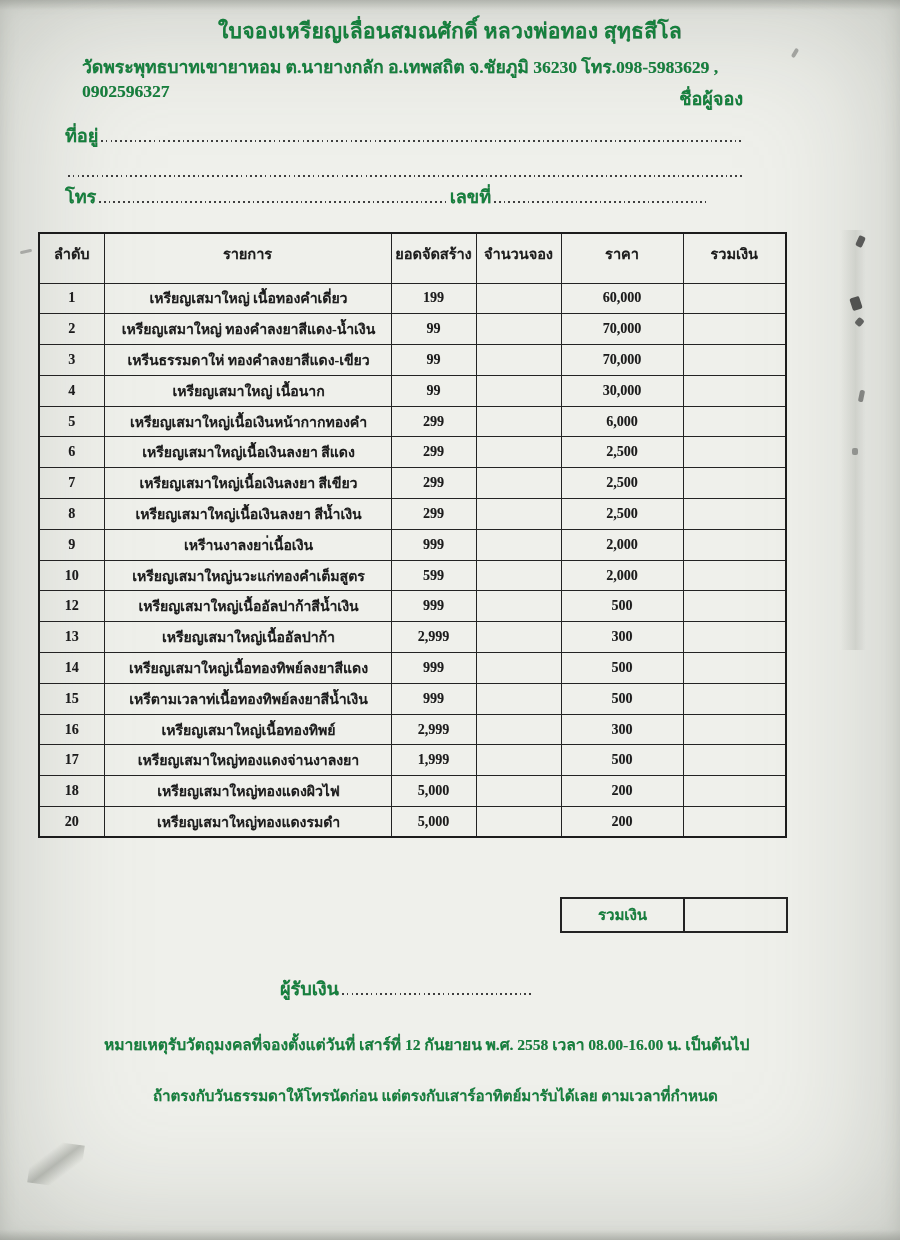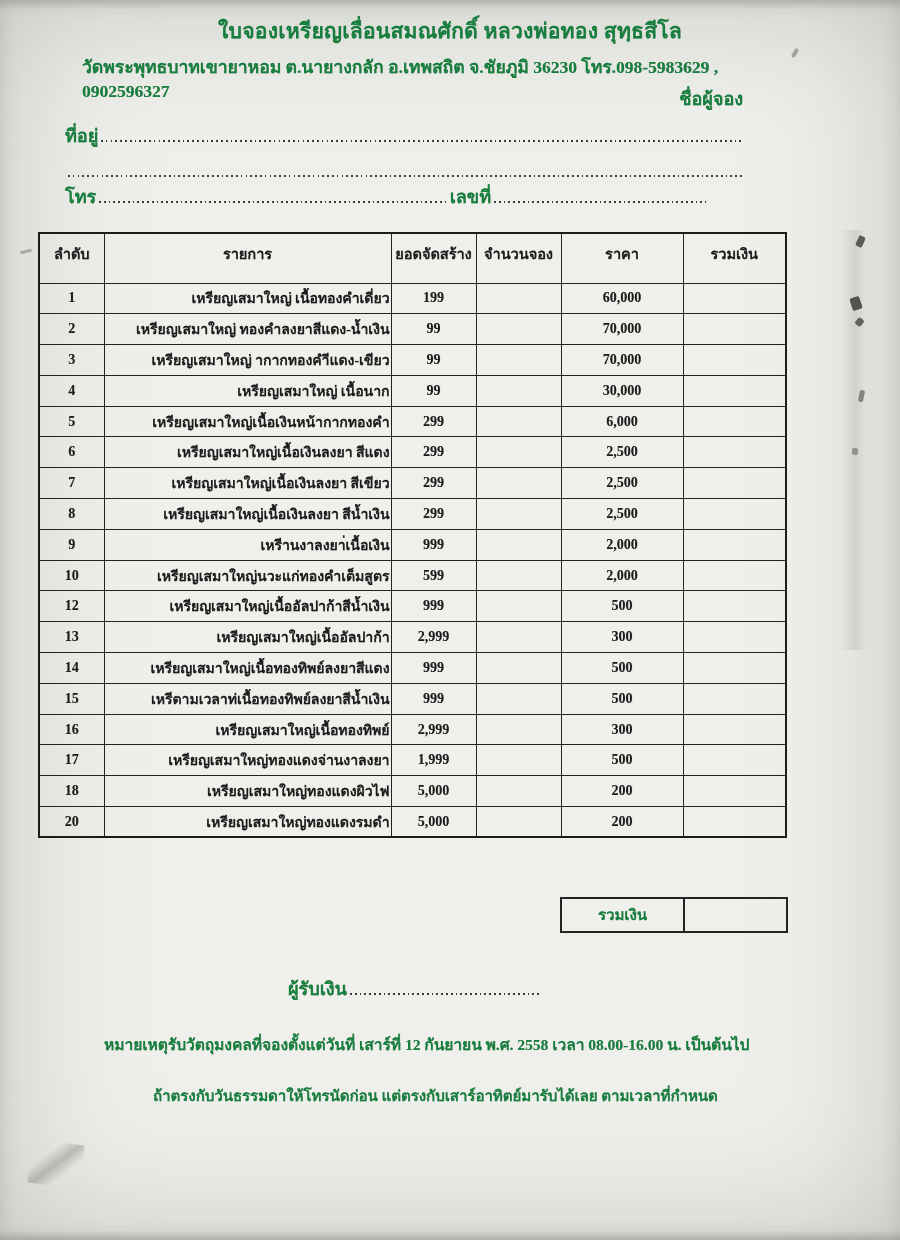--- a/index.html
+++ b/index.html
@@ -55,33 +55,33 @@
     font-weight:700;color:#1c1c1c;
     text-shadow:.3px .3px .6px rgba(45,45,45,.35);
     overflow:hidden;white-space:nowrap;
   }
   table.order{border:2.4px solid #1c1c1c;}
   table.order thead tr{height:50px;}
   table.order th{font-size:14.5px;text-align:center;vertical-align:middle;padding-bottom:10px;font-family:Liberation Serif, serif;}
   table.order tbody tr{height:30.8px;}
   table.order td{font-size:14px;vertical-align:middle;}
   td.c-no,td.c-made,td.c-price{text-align:center;font-size:13.5px;}
-  td.c-item{text-align:right;padding-left:3px;font-size:14.5px;}
+  td.c-item{text-align:center;padding-left:3px;font-size:14.5px;}
 
   .sumrow{
     position:absolute;top:896.5px;left:560px;display:flex;
   }
   .sumrow .cell{
     border:2px solid #232323;height:32px;display:flex;align-items:center;justify-content:center;
     font-size:15px;
   }
   .sumrow .cell.sum-label{width:121px;border-right:none;}
   .sumrow .cell.sum-empty{width:101px;}
 
-  #line-receiver{top:980px;left:288px;width:255px;}
+  #line-receiver{top:980px;left:280px;width:255px;}
   #line-receiver .lbl{font-size:18px;}
 
   .note{position:absolute;font-size:15.5px;white-space:nowrap;}
   #note-1{top:1032px;left:104px;}
   #note-2{top:1084px;left:153px;font-size:15px;}
 
   
   .speck{position:absolute;background:#2c2c2c;border-radius:2px;}
   #sp1{left:857px;top:236px;width:7px;height:11px;transform:rotate(24deg);opacity:.75;}
   #sp2{left:851px;top:297px;width:10px;height:13px;transform:rotate(-18deg);opacity:.8;}
@@ -159,21 +159,21 @@
         <tr>
           <td class="c-no">2</td>
           <td class="c-item">เหรียญเสมาใหญ่ ทองคำลงยาสีแดง-น้ำเงิน</td>
           <td class="c-made">99</td>
           <td class="c-res"></td>
           <td class="c-price">70,000</td>
           <td class="c-total"></td>
         </tr>
         <tr>
           <td class="c-no">3</td>
-          <td class="c-item">เหรียญเสมาใหญ่ ากากทองคำีแดง-เขียว</td>
+          <td class="c-item">เหรีนธรรมดาให่ ทองคำลงยาสีแดง-เขียว</td>
           <td class="c-made">99</td>
           <td class="c-res"></td>
           <td class="c-price">70,000</td>
           <td class="c-total"></td>
         </tr>
         <tr>
           <td class="c-no">4</td>
           <td class="c-item">เหรียญเสมาใหญ่ เนื้อนาก</td>
           <td class="c-made">99</td>
           <td class="c-res"></td>

